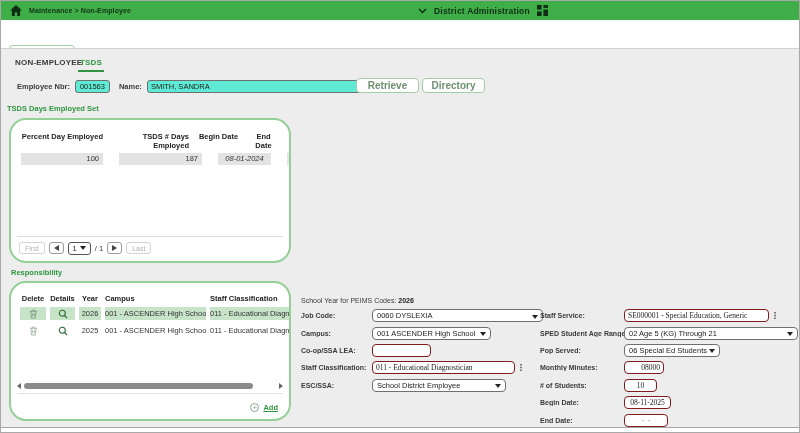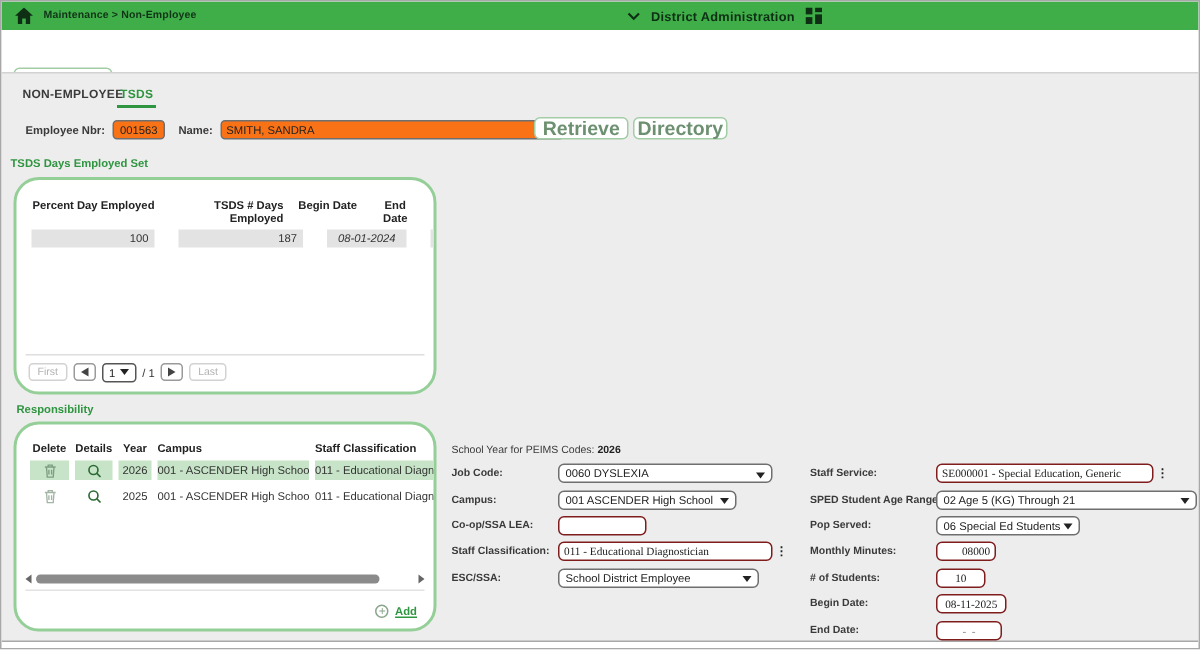--- a/index.html
+++ b/index.html
@@ -12,34 +12,34 @@
   
   .topbar{position:absolute;left:0;top:0;width:100%;height:19px;background:#3fae49;display:flex;align-items:center;}
   .home-btn{position:absolute;left:8px;top:3px;width:13px;height:13px;display:flex;align-items:center;justify-content:center;cursor:pointer;}
   .crumb{position:absolute;left:28px;top:0;height:19px;display:flex;align-items:center;font-size:7px;font-weight:bold;color:#103317;letter-spacing:.1px;}
   .title-group{position:absolute;left:417px;top:0;height:19px;display:flex;align-items:center;gap:7px;}
   .title-group .app-title{font-size:8.5px;font-weight:bold;color:#0e2f14;letter-spacing:.2px;}
   
   .savebar{position:absolute;left:0;top:19px;width:100%;height:28px;background:#ffffff;}
   .btn-green{
     background:#fff;border:1px solid #a2cda5;border-radius:4px;color:#6d9070;
-    font-family:"Liberation Sans",sans-serif;font-size:13px;font-weight:bold;
+    font-family:"Liberation Sans",sans-serif;font-size:10px;font-weight:bold;
     display:flex;align-items:center;justify-content:center;cursor:pointer;
   }
   .save-btn{position:absolute;left:8px;top:25px;width:66px;height:16px;}
   
   .panel{position:absolute;left:0;top:47px;width:100%;height:380px;background:#ededed;border-top:1px solid #d2d2d2;border-bottom:1px solid #a8a8a8;}
   
   .tab{position:absolute;top:57px;font-size:8px;font-weight:bold;letter-spacing:.2px;cursor:pointer;}
   .tab-inactive{left:14px;color:#3a3a3a;}
   .tab-active{left:77px;color:#2f9540;border-bottom:2px solid #2f9540;padding:0 2px 3px 2px;}
   
   .emp-row{position:absolute;left:16px;top:77px;height:16px;display:flex;align-items:center;gap:5px;}
   .lbl{font-size:7.5px;font-weight:bold;color:#3a3a3a;white-space:nowrap;}
-  .tinput{height:13px;border:1px solid #6f6f6f;border-radius:3px;background:#f97316;font-family:"Liberation Sans",sans-serif;font-size:7.5px;color:#222;padding:0 3px;}
+  .tinput{height:13px;border:1px solid #6f6f6f;border-radius:3px;background:#5eead4;font-family:"Liberation Sans",sans-serif;font-size:7.5px;color:#222;padding:0 3px;}
   .nbr-input{width:35px;text-align:center;}
   .name-input{width:229px;}
   .retrieve-btn{position:absolute;left:355px;top:77px;width:63px;height:15px;}
   .directory-btn{position:absolute;left:421px;top:77px;width:63px;height:15px;}
   
   .sec-title{position:absolute;font-size:7.5px;font-weight:bold;color:#2f9540;}
   
   .gbox{position:absolute;left:8px;width:282px;background:#fff;border:2px solid #95cf98;border-radius:17px;overflow:hidden;}
   .box-days{top:117px;height:145px;}
   .box-resp{top:280px;height:140px;}
@@ -236,21 +236,21 @@
   </div>
 
   <div class="sy-line">
     <span>School Year for PEIMS Codes:</span>
     <b>2026</b>
   </div>
 
   <div class="fcol fcol-left">
     <div class="frow">
       <span class="flabel">Job Code:</span>
-      <div class="fselect" style="width:143px;">
+      <div class="fselect" style="width:171px;">
         <span>0060 DYSLEXIA</span>
         <span class="caret"></span>
       </div>
     </div>
     <div class="frow">
       <span class="flabel">Campus:</span>
       <div class="fselect" style="width:119px;">
         <span>001 ASCENDER High School</span>
         <span class="caret"></span>
       </div>

